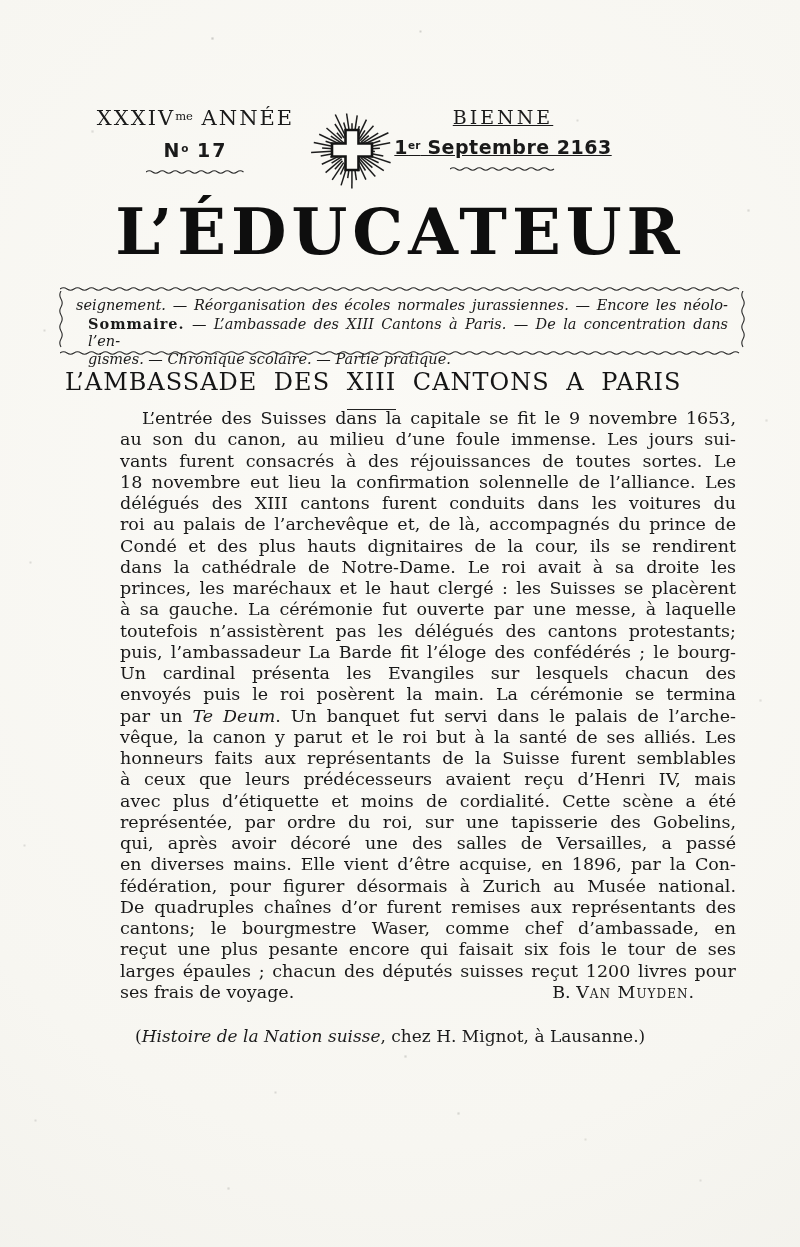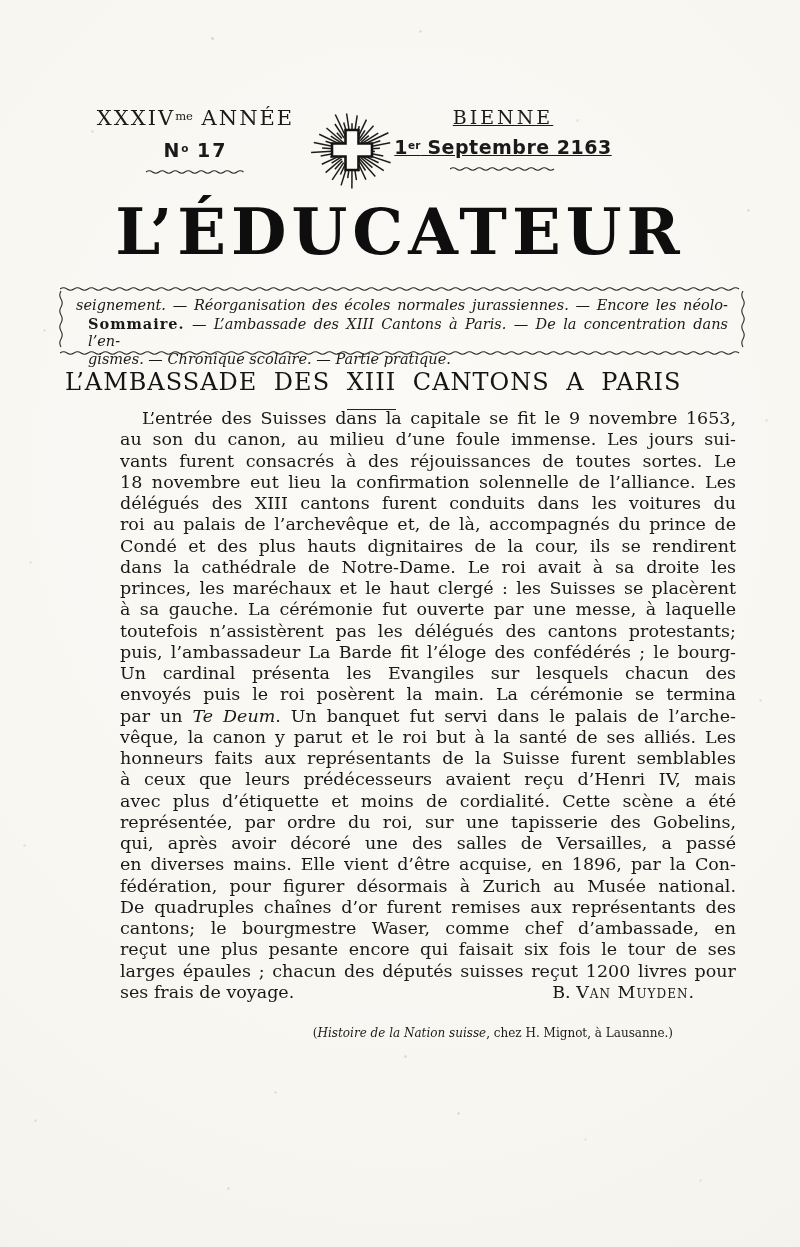--- a/index.html
+++ b/index.html
@@ -52,22 +52,22 @@
   .seg-sc{font-variant:small-caps;letter-spacing:1px;}
   
   .heading{position:absolute;left:65px;top:368px;width:616px;text-align:center;
     font-size:24px;letter-spacing:1px;word-spacing:8px;white-space:nowrap;color:#151515;}
   .body{position:absolute;left:76px;top:408px;width:616px;
     font-size:17.5px;line-height:21.25px;color:#191919;margin-left:44px;}
   .bline{text-align:justify;text-align-last:justify;white-space:normal;}
   .bline:first-child{text-indent:22px;}
   .bline.lastline{display:flex;justify-content:space-between;text-align:left;text-align-last:left;}
   .sig{padding-right:42px;}
-  .citation{position:absolute;left:57px;top:1026px;width:616px;text-align:right;
-    text-indent:64px;font-size:12px;color:#1c1c1c;}
+  .citation{position:absolute;left:71px;top:1026px;width:616px;text-align:left;
+    text-indent:64px;font-size:17px;color:#1c1c1c;}
 </style>
 </head>
 <body>
 
 <div class="page">
   <i class="speckle"></i>
 
   <div class="h-left">
     <div class="annee"><span>XXXIV</span><span class="seg-sup">me</span><span> ANNÉE</span></div>
     <div class="numero"><span>N</span><span class="seg-sup">o</span><span> 17</span></div>

